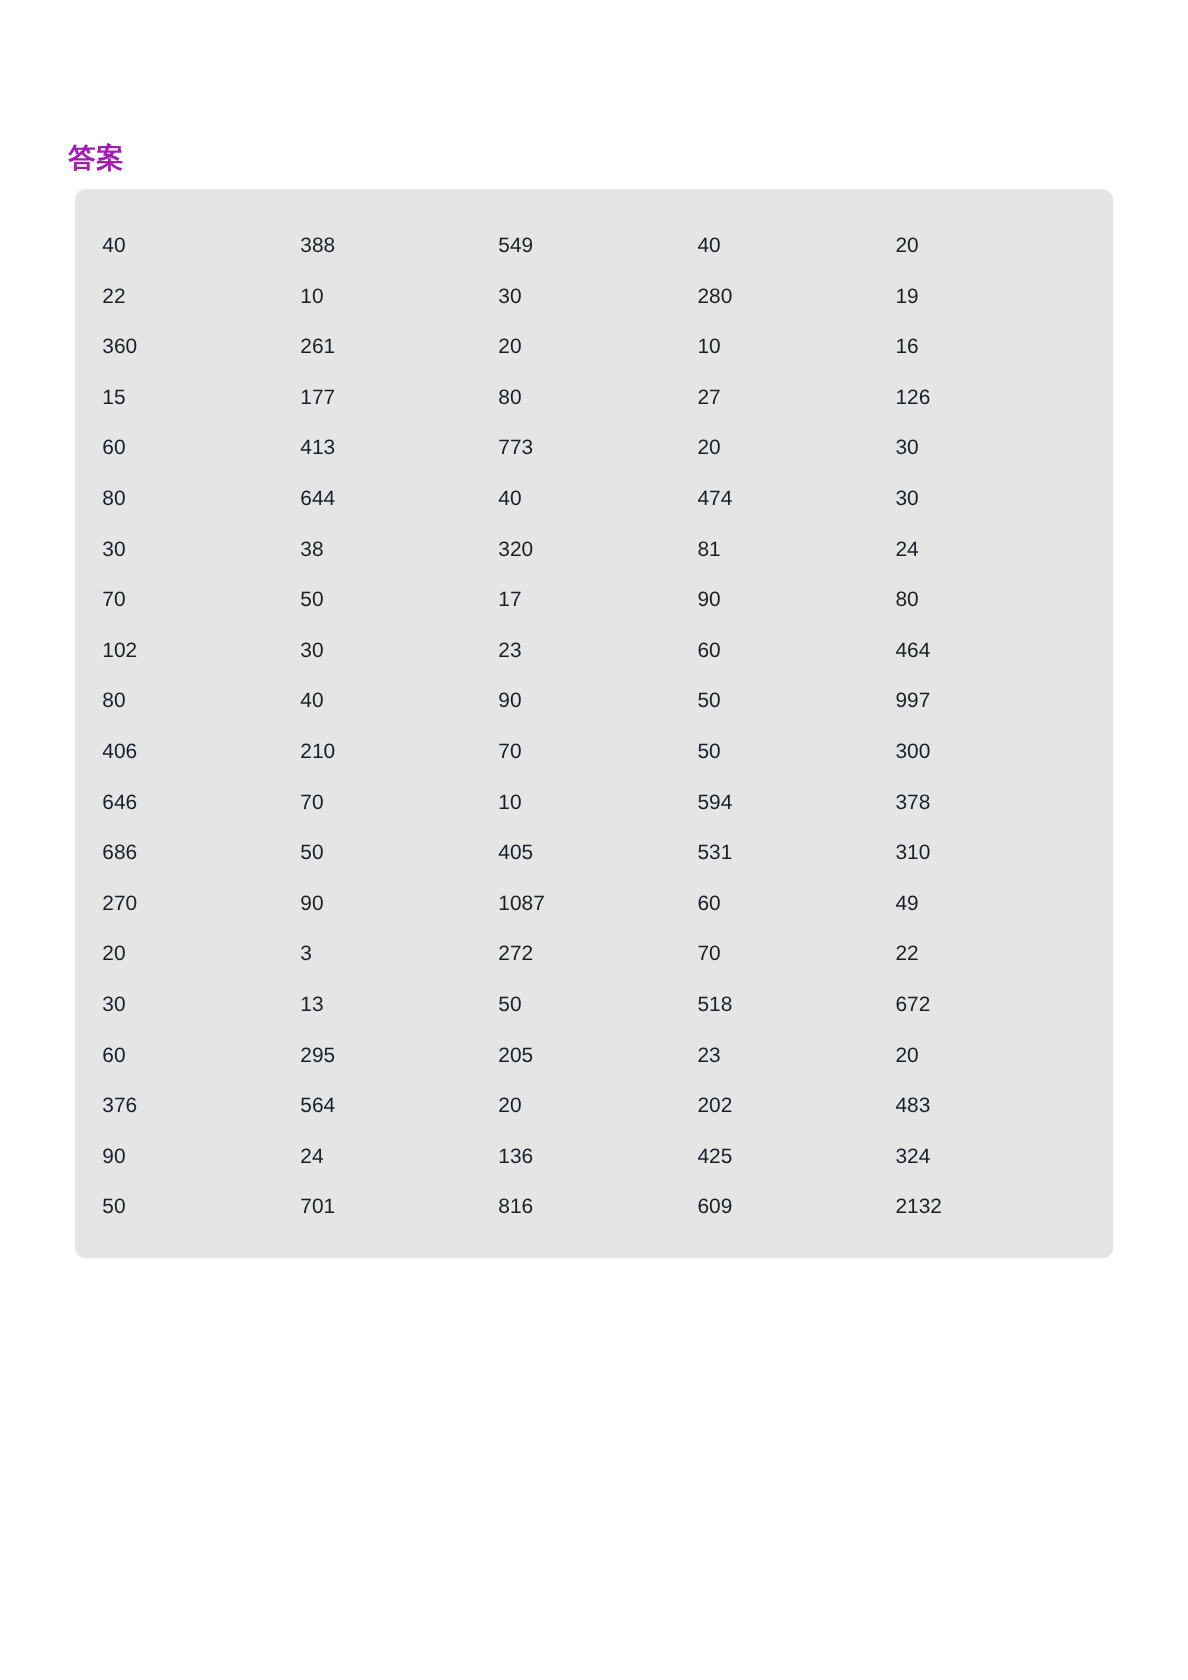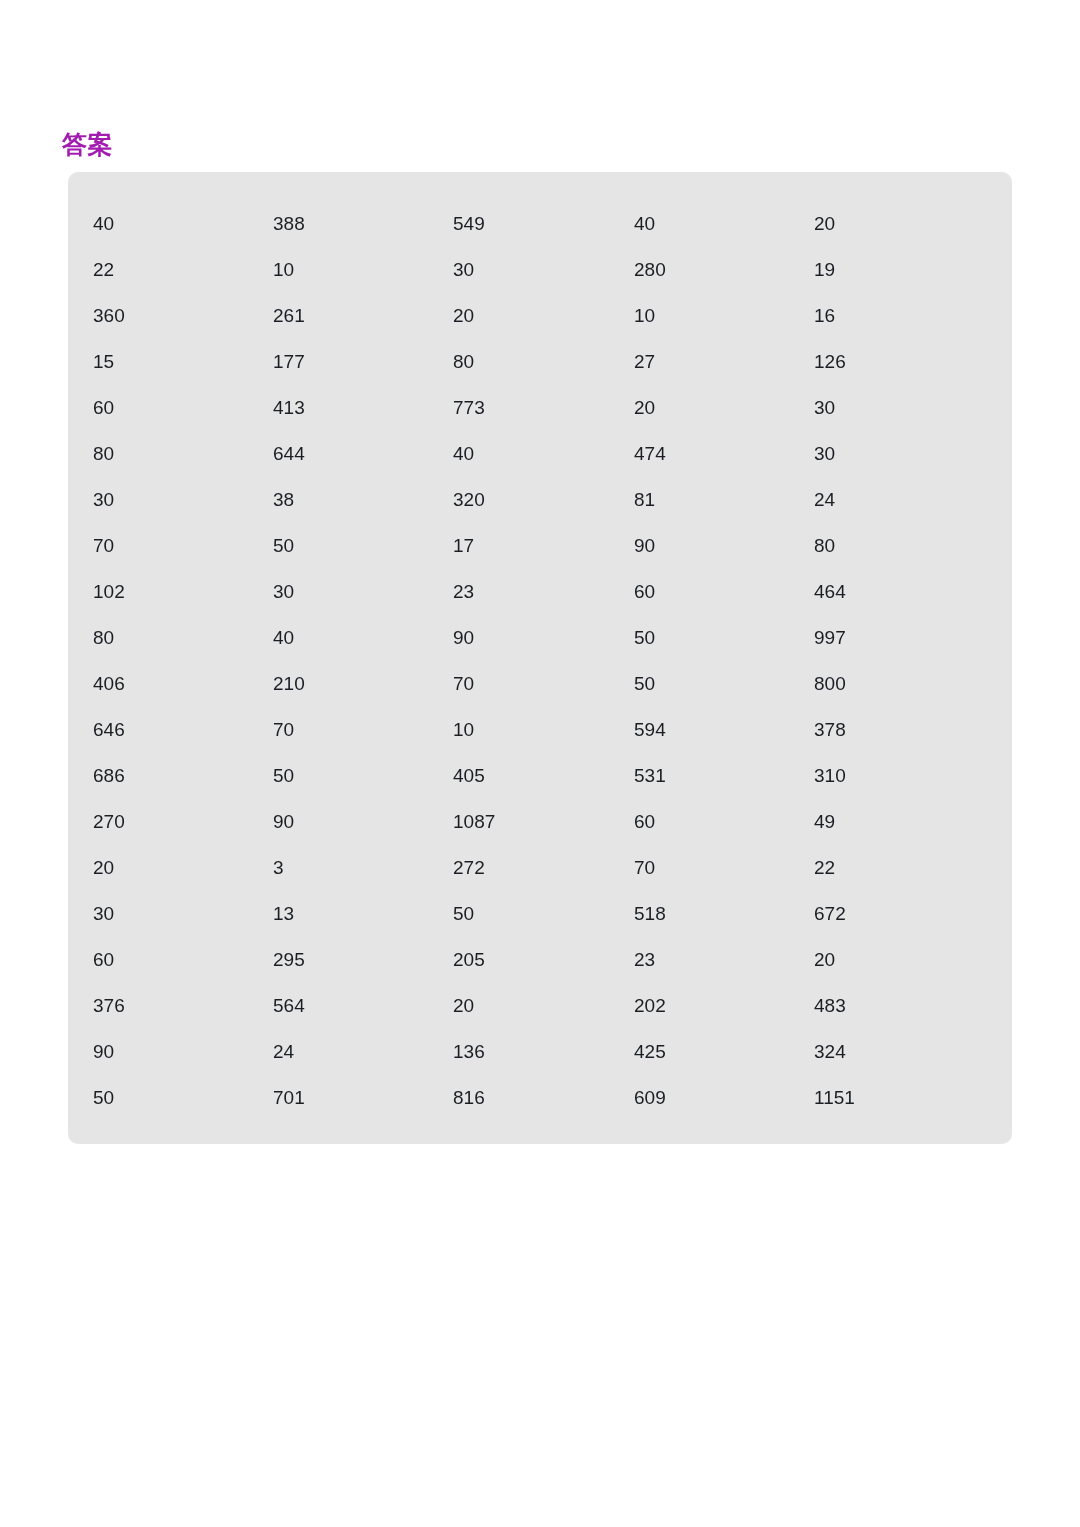--- a/index.html
+++ b/index.html
@@ -113,21 +113,21 @@
         <div class="cell">464</div>
         <div class="cell">80</div>
         <div class="cell">40</div>
         <div class="cell">90</div>
         <div class="cell">50</div>
         <div class="cell">997</div>
         <div class="cell">406</div>
         <div class="cell">210</div>
         <div class="cell">70</div>
         <div class="cell">50</div>
-        <div class="cell">800</div>
+        <div class="cell">300</div>
         <div class="cell">646</div>
         <div class="cell">70</div>
         <div class="cell">10</div>
         <div class="cell">594</div>
         <div class="cell">378</div>
         <div class="cell">686</div>
         <div class="cell">50</div>
         <div class="cell">405</div>
         <div class="cell">531</div>
         <div class="cell">310</div>
@@ -158,17 +158,17 @@
         <div class="cell">483</div>
         <div class="cell">90</div>
         <div class="cell">24</div>
         <div class="cell">136</div>
         <div class="cell">425</div>
         <div class="cell">324</div>
         <div class="cell">50</div>
         <div class="cell">701</div>
         <div class="cell">816</div>
         <div class="cell">609</div>
-        <div class="cell">1151</div>
+        <div class="cell">2132</div>
       </div>
   </div>
 
 </div>
 
 </body></html>

